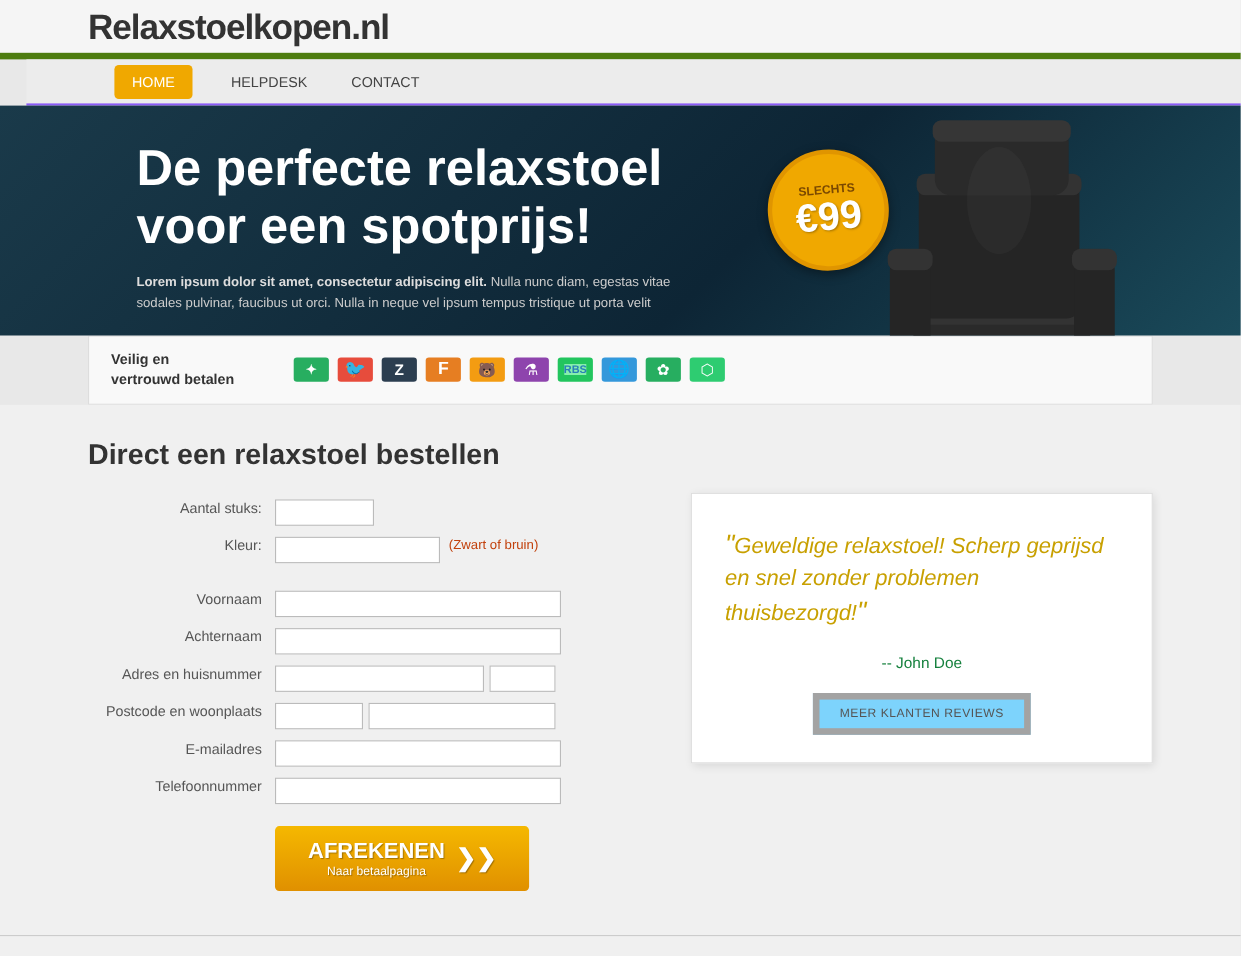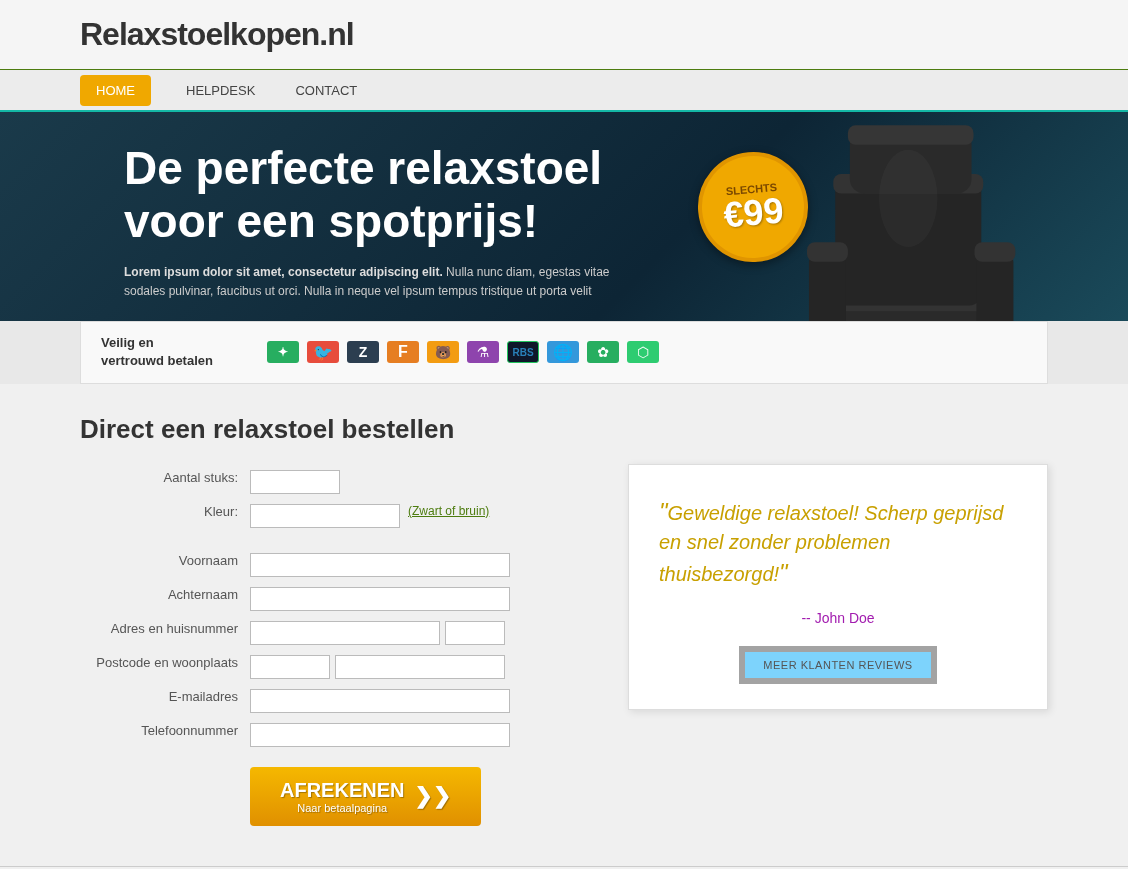--- a/index.html
+++ b/index.html
@@ -1,23 +1,23 @@
 <!DOCTYPE html>
 <html><head>
   <meta charset="utf-8">
   <style>
     * { margin: 0; padding: 0; box-sizing: border-box; }
     body { font-family: Arial, sans-serif; background: #e8e8e8; min-width: 1128px; }
 
     
-    .header { background: #f5f5f5; border-bottom: 1px solid #4d7c0f; padding: 15px 80px; display: flex; align-items: center; height: 70px; }
+    .header { background: #f5f5f5; border-bottom: 6px solid #4d7c0f; padding: 15px 80px; display: flex; align-items: center; height: 54px; }
     .logo { font-size: 32px; font-weight: bold; color: #333; letter-spacing: -1px; }
 
     
-    .nav { background: #ececec; border-bottom: 2px solid #14b8a6; padding: 0 80px; display: flex; align-items: center; height: 42px; gap: 30px; }
+    .nav { background: #ececec; border-bottom: 2px solid #8b5cf6; padding: 0 80px; display: flex; align-items: center; height: 42px; gap: 30px; margin-left: 24px; }
     .nav-item { font-size: 13px; color: #444; cursor: pointer; text-decoration: none; padding: 10px 5px; }
     .nav-item.active { background: #f0a800; color: #fff; padding: 8px 16px; border-radius: 4px; }
 
     
     .hero { background: linear-gradient(135deg, #1a3a4a 0%, #0d2535 60%, #1a4a5a 100%); min-height: 195px; position: relative; overflow: hidden; padding: 30px 80px 20px 80px; }
     .hero-text { color: white; max-width: 620px; margin-left: 44px; }
     .hero-title { font-size: 46px; font-weight: bold; line-height: 1.15; margin-bottom: 15px; color: #fff; }
     .hero-subtitle { font-size: 12px; color: #ccc; line-height: 1.6; max-width: 500px; }
     .hero-subtitle strong { font-weight: bold; color: #ddd; }
     .price-badge { position: absolute; right: 320px; top: 40px; width: 110px; height: 110px; background: #f0a800; border-radius: 50%; display: flex; flex-direction: column; align-items: center; justify-content: center; border: 4px solid #e09500; box-shadow: 0 3px 10px rgba(0,0,0,0.4); transform: rotate(-5deg); }
@@ -38,35 +38,35 @@
     .main { background: #f0f0f0; padding: 30px 32px 40px 80px; min-height: 380px; position: relative; }
     .section-title { font-size: 26px; font-weight: bold; color: #333; margin-bottom: 25px; }
 
     
     .order-form { max-width: 520px; }
     .form-row { display: flex; align-items: flex-start; margin-bottom: 10px; }
     .form-label { text-align: right; min-width: 170px; padding-right: 12px; font-size: 13px; color: #555; }
     .form-input { border: 1px solid #bbb; background: #fff; height: 24px; font-size: 13px; padding: 2px 6px; }
     .form-input.short { width: 90px; }
     .form-input.medium { width: 150px; }
-    .color-hint { font-size: 12px; color: #4d7c0f; margin-left: 8px; text-decoration: underline; }
+    .color-hint { font-size: 12px; color: #c2410c; margin-left: 8px; }
     .address-row { display: flex; gap: 5px; }
     .postcode-row { display: flex; gap: 5px; }
 
     
     .checkout-wrap { margin-top: 20px; margin-left: 170px; }
     .checkout-btn { background: linear-gradient(to bottom, #f5b800, #e09000); border: none; color: #fff; font-size: 20px; font-weight: bold; padding: 12px 30px; cursor: pointer; border-radius: 4px; display: flex; align-items: center; gap: 10px; text-shadow: 1px 1px 1px rgba(0,0,0,0.3); }
     .checkout-btn .sub { font-size: 11px; display: block; font-weight: normal; }
     .checkout-arrow { font-size: 22px; }
 
     
     .testimonial { position: absolute; right: 80px; top: 80px; width: 420px; background: #fff; border: 1px solid #ddd; padding: 30px 30px 25px 30px; box-shadow: 2px 2px 8px rgba(0,0,0,0.1); }
     .testimonial-text { font-size: 20px; font-style: italic; color: #c8a000; line-height: 1.4; margin-bottom: 20px; }
     .testimonial-text .quote { font-size: 24px; }
-    .testimonial-author { font-size: 14px; color: #a21caf; text-align: center; margin-bottom: 20px; }
+    .testimonial-author { font-size: 14px; color: #15803d; text-align: center; margin-bottom: 20px; }
     .more-reviews-btn { display: block; margin: 0 auto; border: 6px solid #a3a3a3; background: #7dd3fc; font-size: 11px; color: #555; padding: 7px 18px; cursor: pointer; letter-spacing: 0.5px; }
 
     
     .footer { background: #f0f0f0; border-top: 1px solid #ccc; padding: 20px 80px; display: flex; align-items: center; justify-content: space-between; }
   </style>
 </head>
 <body>
 
 <div class="header">
   <div>
@@ -132,21 +132,21 @@
     <span>vertrouwd betalen</span>
   </div>
   <div class="trust-icons">
 
     <div class="trust-icon" style="background:#27ae60; color:white; font-size:12px; font-weight:bold;">✦</div>
     <div class="trust-icon" style="background:#e74c3c; color:white; font-size:16px;">🐦</div>
     <div class="trust-icon" style="background:#2c3e50; color:white; font-size:14px; font-weight:bold;">Z</div>
     <div class="trust-icon" style="background:#e67e22; color:white; font-size:16px; font-weight:bold;">F</div>
     <div class="trust-icon" style="background:#f39c12; color:#7a4800; font-size:13px;">🐻</div>
     <div class="trust-icon" style="background:#8e44ad; color:white; font-size:14px;">⚗</div>
-    <div class="trust-icon" style="border:1px solid #22c55e; color:#2980b9; font-size:10px; font-weight:bold; background:#0f172a;">RBS</div>
+    <div class="trust-icon" style="border:6px solid #22c55e; color:#2980b9; font-size:10px; font-weight:bold; background:#86efac;">RBS</div>
     <div class="trust-icon" style="background:#3498db; color:white; font-size:16px;">🌐</div>
     <div class="trust-icon" style="background:#27ae60; color:white; font-size:14px;">✿</div>
     <div class="trust-icon" style="background:#2ecc71; color:white; font-size:14px;">⬡</div>
   </div>
 </div>
 
 <div class="main">
   <h2 class="section-title">Direct een relaxstoel bestellen</h2>
 
   <div class="order-form">

